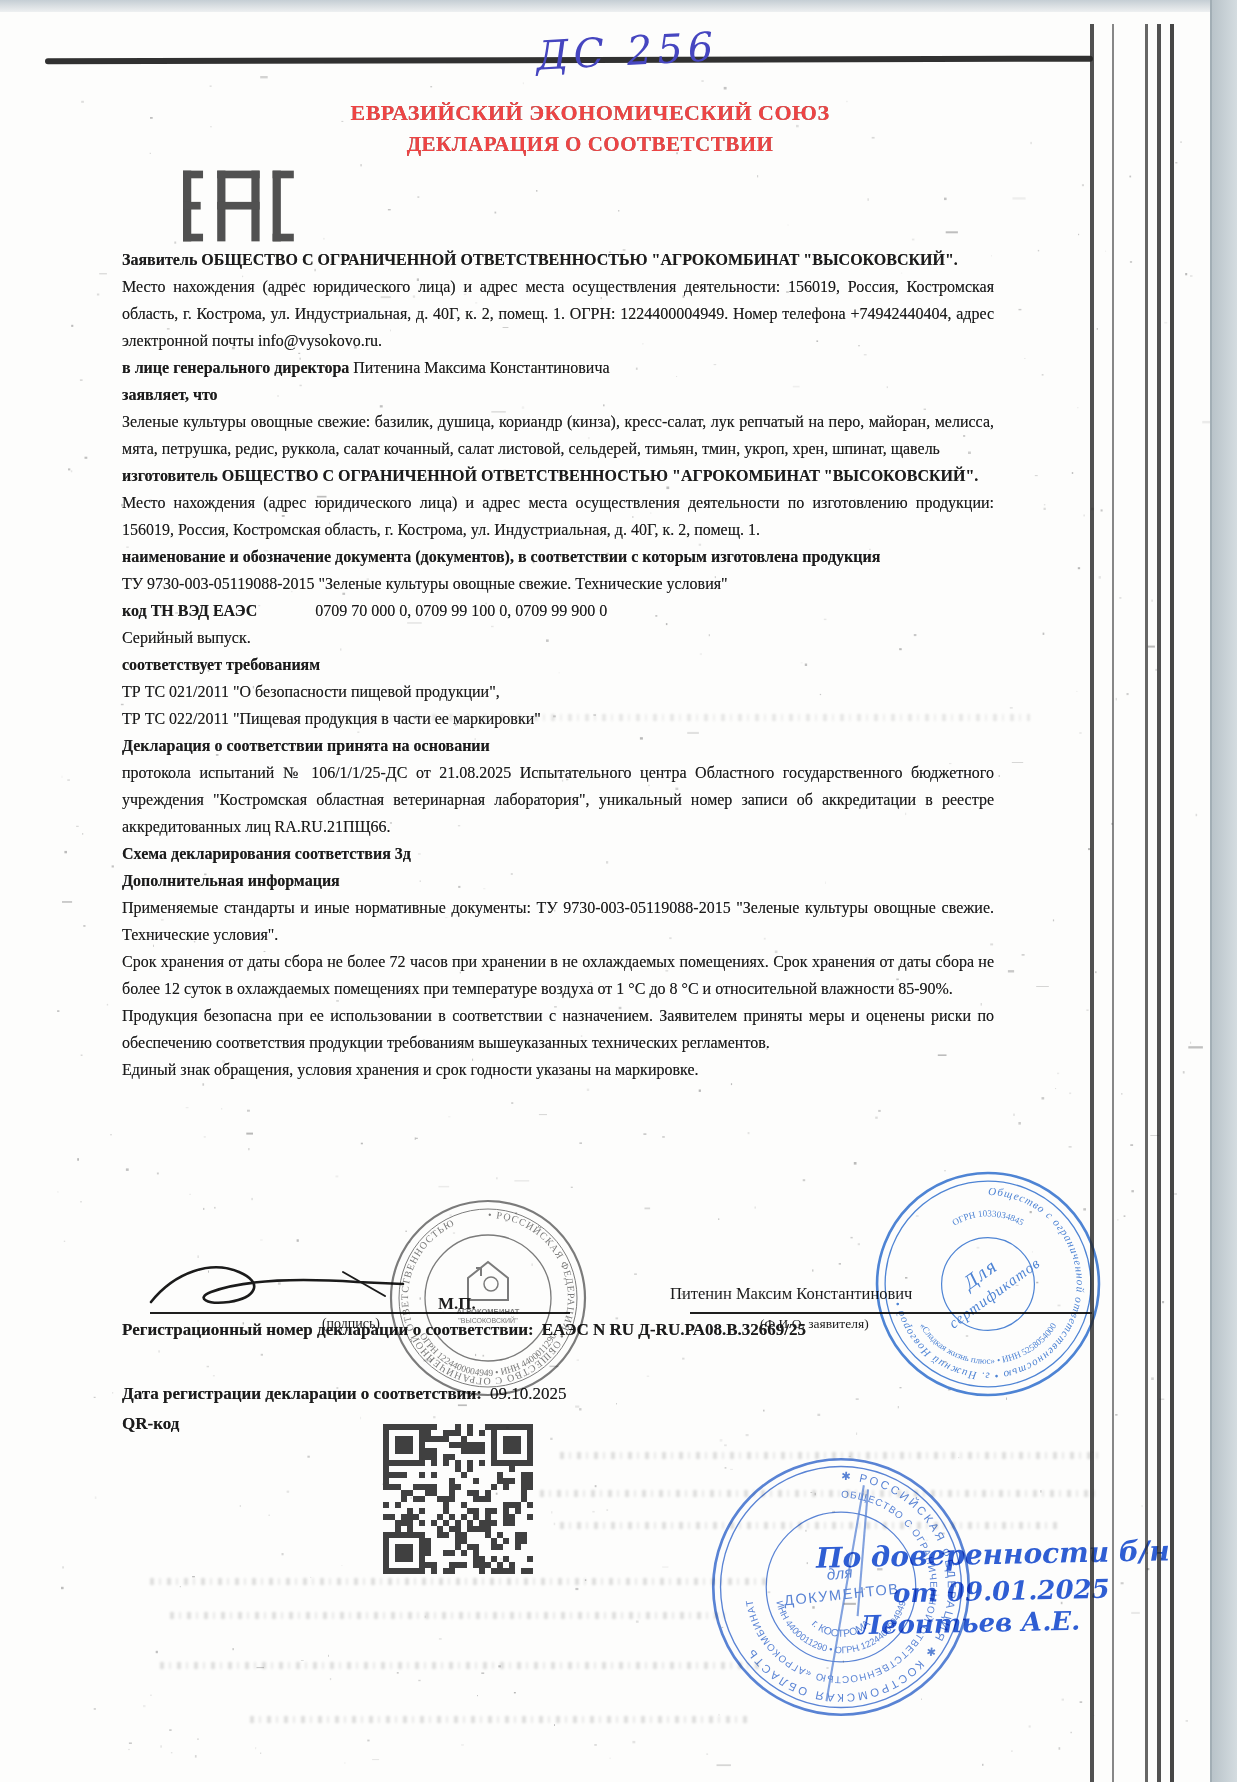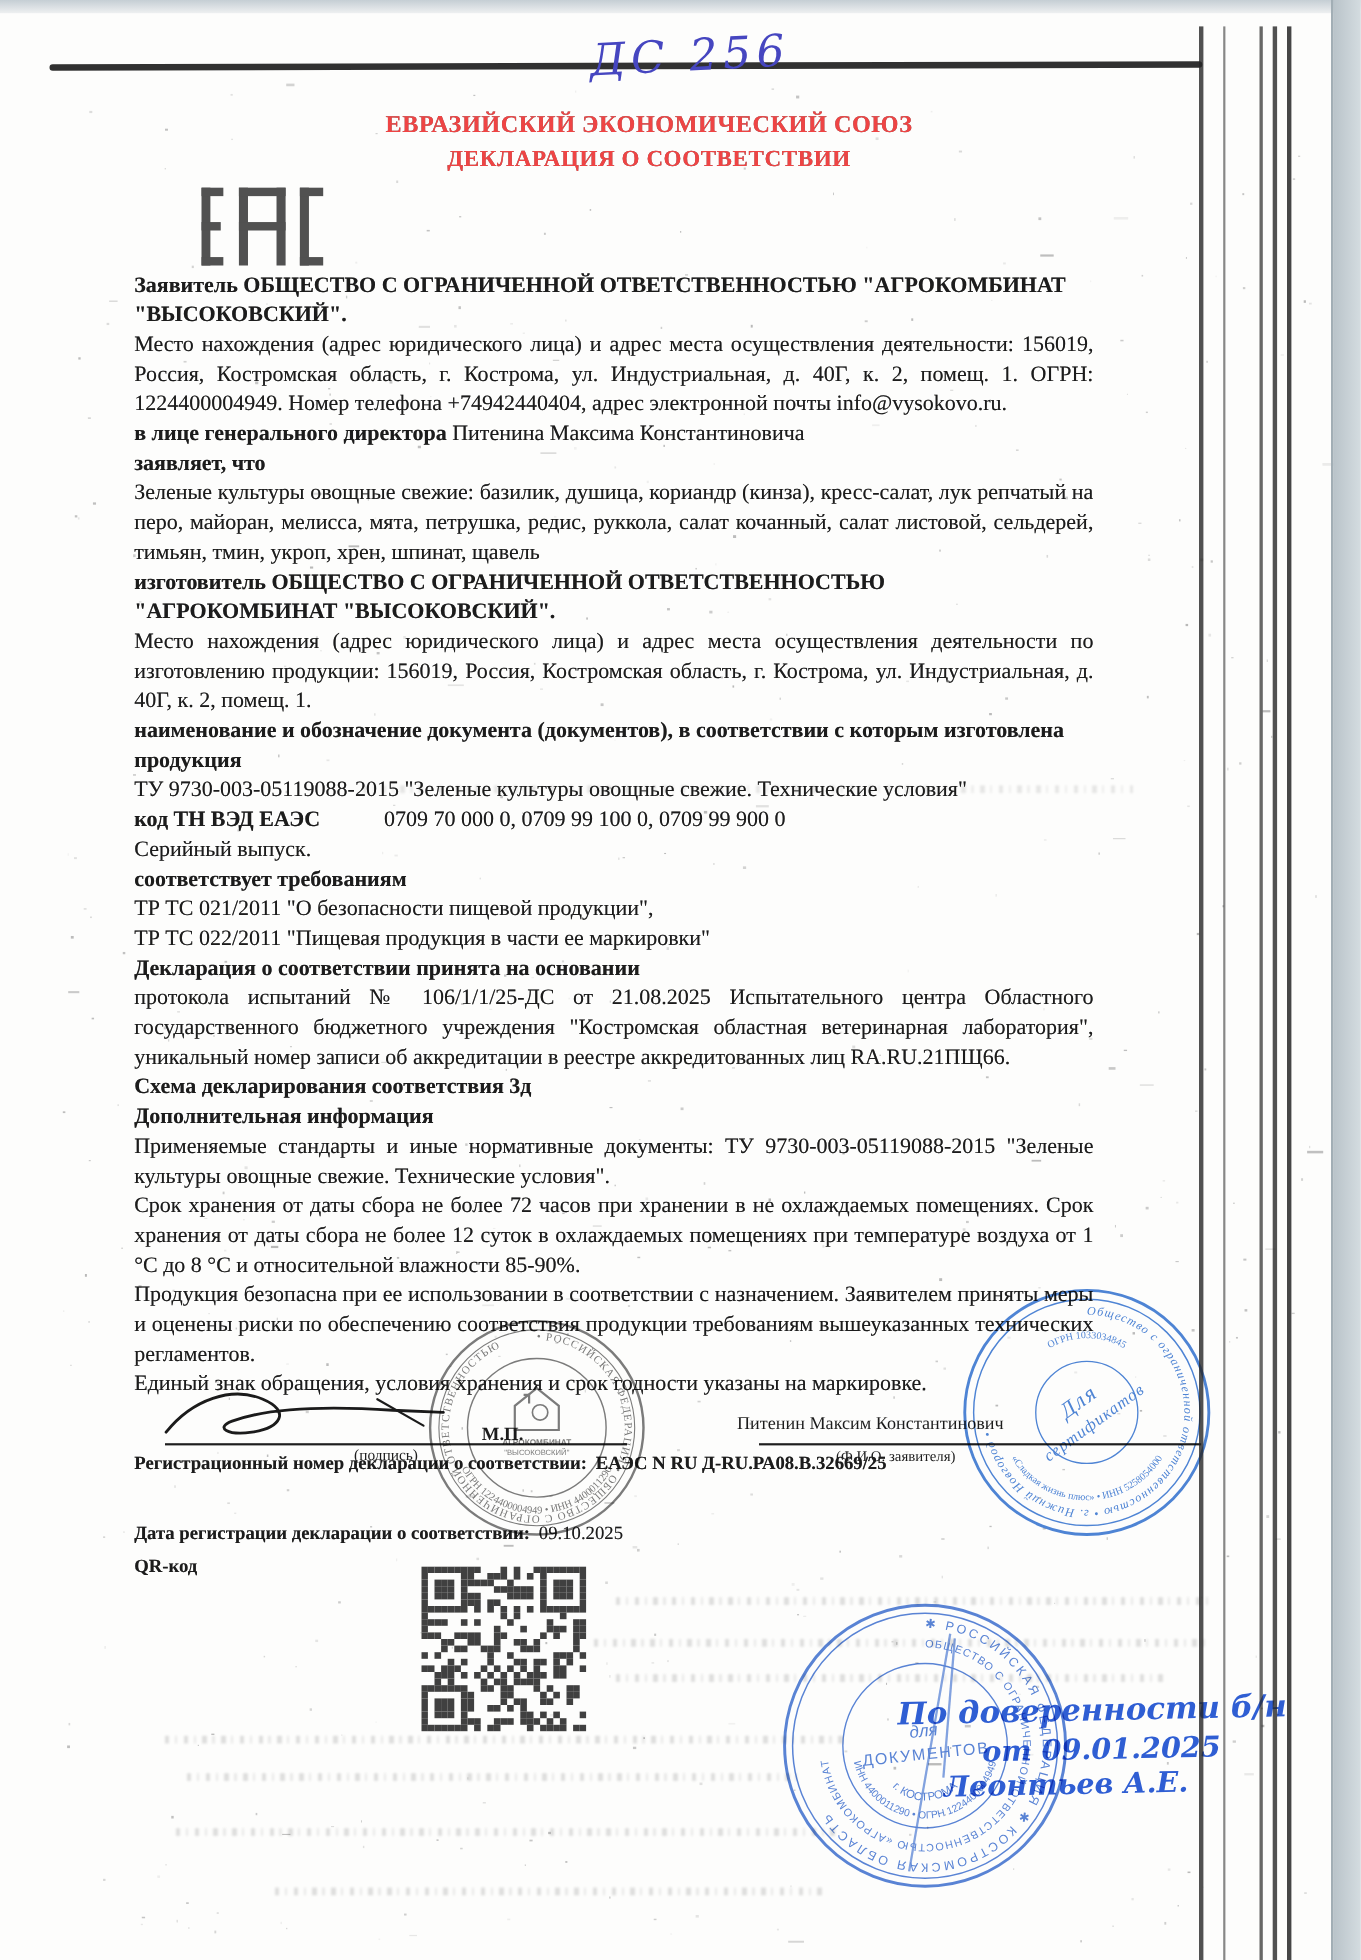--- a/index.html
+++ b/index.html
@@ -27,21 +27,21 @@
     color:#4646c0;letter-spacing:5px;transform:rotate(-3deg);z-index:12;}
   
   .eac{position:absolute;left:183px;top:148px;z-index:8;opacity:.88;filter:blur(.4px);}
   
   .hdr{position:absolute;left:150px;top:100px;width:880px;text-align:center;font-weight:bold;
     color:#ef4444;z-index:8;text-shadow:0 0 .6px rgba(10,10,10,.6);}
   .hdr .l1{font-size:22px;letter-spacing:.5px;}
   .hdr .l2{font-size:21px;letter-spacing:.5px;margin-top:6px;}
   
   .content{position:absolute;left:122px;top:246px;width:872px;z-index:10;
-    font-size:20px;line-height:27px;text-shadow:0 0 .5px rgba(25,25,25,.55);}
+    font-size:16px;line-height:27px;text-shadow:0 0 .5px rgba(25,25,25,.55);}
   .content p{margin:0;}
   .b{font-weight:bold;}
   .jp{text-align:justify;}
   .mt{margin-top:3px;}
   .tnved-val{margin-left:58px;}
   .validity{margin-top:14px;font-weight:bold;}
   
   .sig-scribble{position:absolute;left:145px;top:1254px;z-index:14;}
   .sig-line{position:absolute;top:1312px;height:2px;background:#1e1e1e;z-index:12;}
   .sig-line.left{left:150px;width:420px;}

